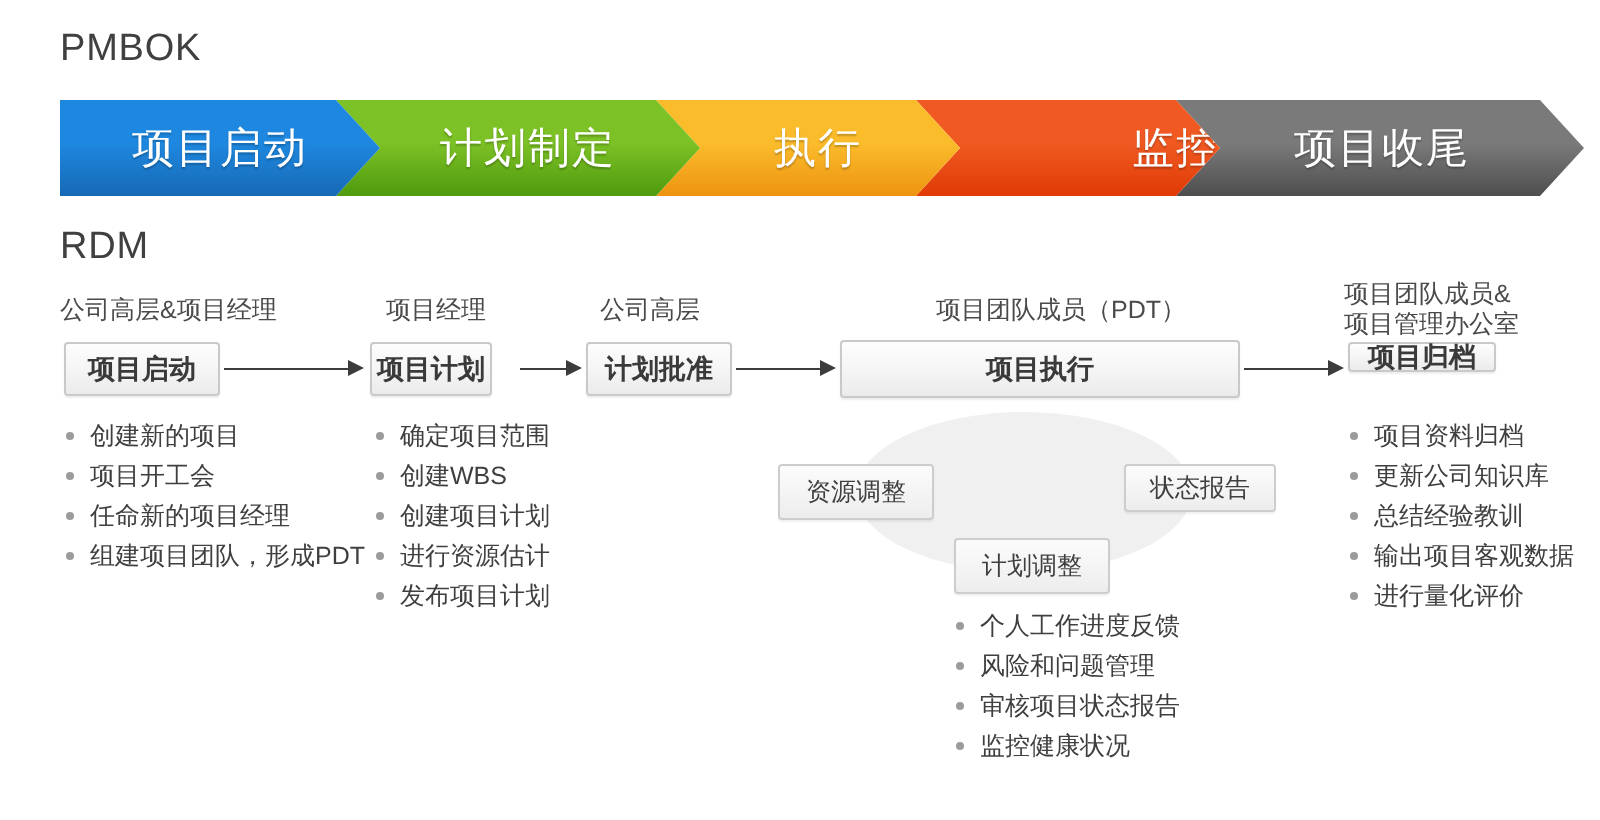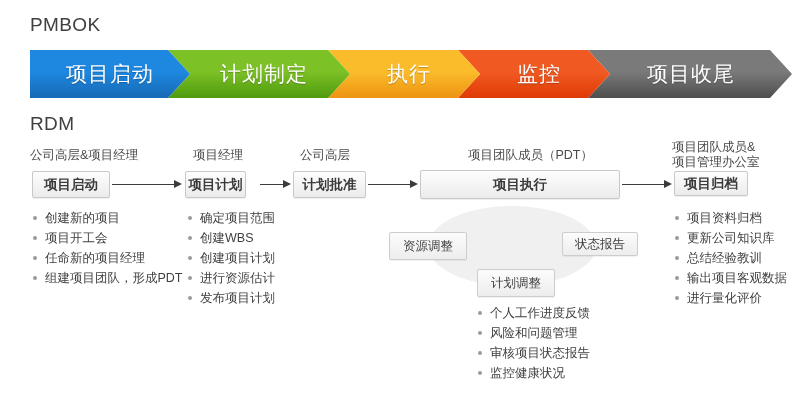--- a/index.html
+++ b/index.html
@@ -126,21 +126,21 @@
   <div id="chevron-band">
       <div class="chev c1" style="left: 0px; width: 160px; background: linear-gradient(rgb(30, 136, 224) 0%, rgb(30, 136, 224) 45%, rgb(23, 105, 181) 100%); z-index: 5;">
         <span class="chev-txt">项目启动</span>
       </div>
       <div class="chev cmid" style="left: 138px; width: 182px; background: linear-gradient(rgb(124, 193, 37) 0%, rgb(124, 193, 37) 45%, rgb(79, 154, 14) 100%); z-index: 4;">
         <span class="chev-txt" style="margin-left: 10px;">计划制定</span>
       </div>
       <div class="chev cmid" style="left: 298px; width: 152px; background: linear-gradient(rgb(251, 188, 43) 0%, rgb(251, 188, 43) 45%, rgb(237, 147, 17) 100%); z-index: 3;">
         <span class="chev-txt" style="margin-left: 10px;">执行</span>
       </div>
-      <div class="chev cmid" style="left: 428px; width: 152px; background: linear-gradient(rgb(240, 90, 34) 0%, rgb(240, 90, 34) 45%, rgb(224, 58, 6) 100%); z-index: 2;">
+      <div class="chev cmid" style="left: 428px; width: 152px; background: linear-gradient(rgb(240, 90, 34) 0%, rgb(240, 90, 34) 45%, rgb(224, 58, 6) 100%); z-index: 2; justify-content: flex-end;">
         <span class="chev-txt" style="margin-left: 10px;">监控</span>
       </div>
       <div class="chev cmid" style="left: 558px; width: 204px; background: linear-gradient(rgb(122, 122, 122) 0%, rgb(122, 122, 122) 45%, rgb(78, 78, 78) 100%); z-index: 1;">
         <span class="chev-txt" style="margin-left: 2px;">项目收尾</span>
       </div>
     </div>
 
   <div class="sec-title" id="rdm-title">RDM</div>
 
   <div id="rdm-headers">
@@ -149,21 +149,21 @@
       <div class="col-head" style="left: 300px; top: 148px; width: 120px;">公司高层</div>
       <div class="col-head" style="left: 468px; top: 148px; width: 200px;">项目团队成员（PDT）</div>
       <div class="col-head" style="left: 672px; top: 140px; width: 130px;">项目团队成员&amp;
 项目管理办公室</div>
     </div>
   <div id="rdm-boxes">
       <div class="pbox" style="left: 32px; top: 171px; width: 78px; height: 27px;">项目启动</div>
       <div class="pbox" style="left: 185px; top: 171px; width: 61px; height: 27px;">项目计划</div>
       <div class="pbox" style="left: 293px; top: 171px; width: 73px; height: 27px;">计划批准</div>
       <div class="pbox" style="left: 420px; top: 170px; width: 200px; height: 29px;">项目执行</div>
-      <div class="pbox" style="left: 674px; top: 171px; width: 74px; height: 25px;">项目归档</div>
+      <div class="pbox" style="left: 674px; top: 171px; width: 74px; height: 15px;">项目归档</div>
     </div>
   <div id="rdm-arrows">
       <div class="arrow" style="left: 112px; top: 180px; width: 70px;">
         <div class="shaft" style="width: 63px;"></div>
         <div class="head"></div>
       </div>
       <div class="arrow" style="left: 260px; top: 180px; width: 31px;">
         <div class="shaft" style="width: 24px;"></div>
         <div class="head"></div>
       </div>

